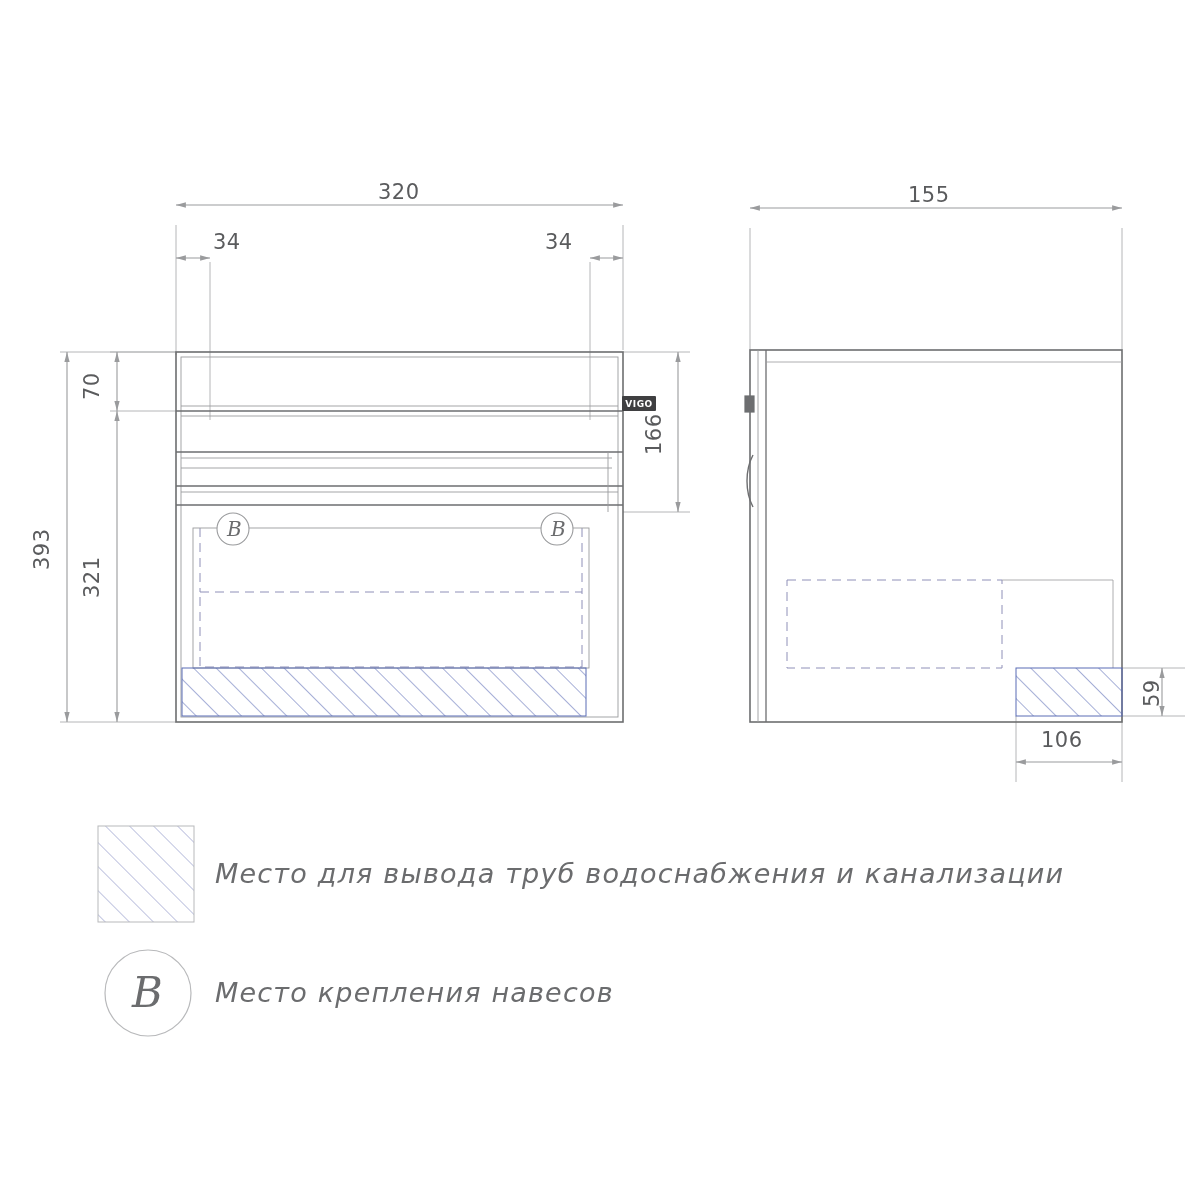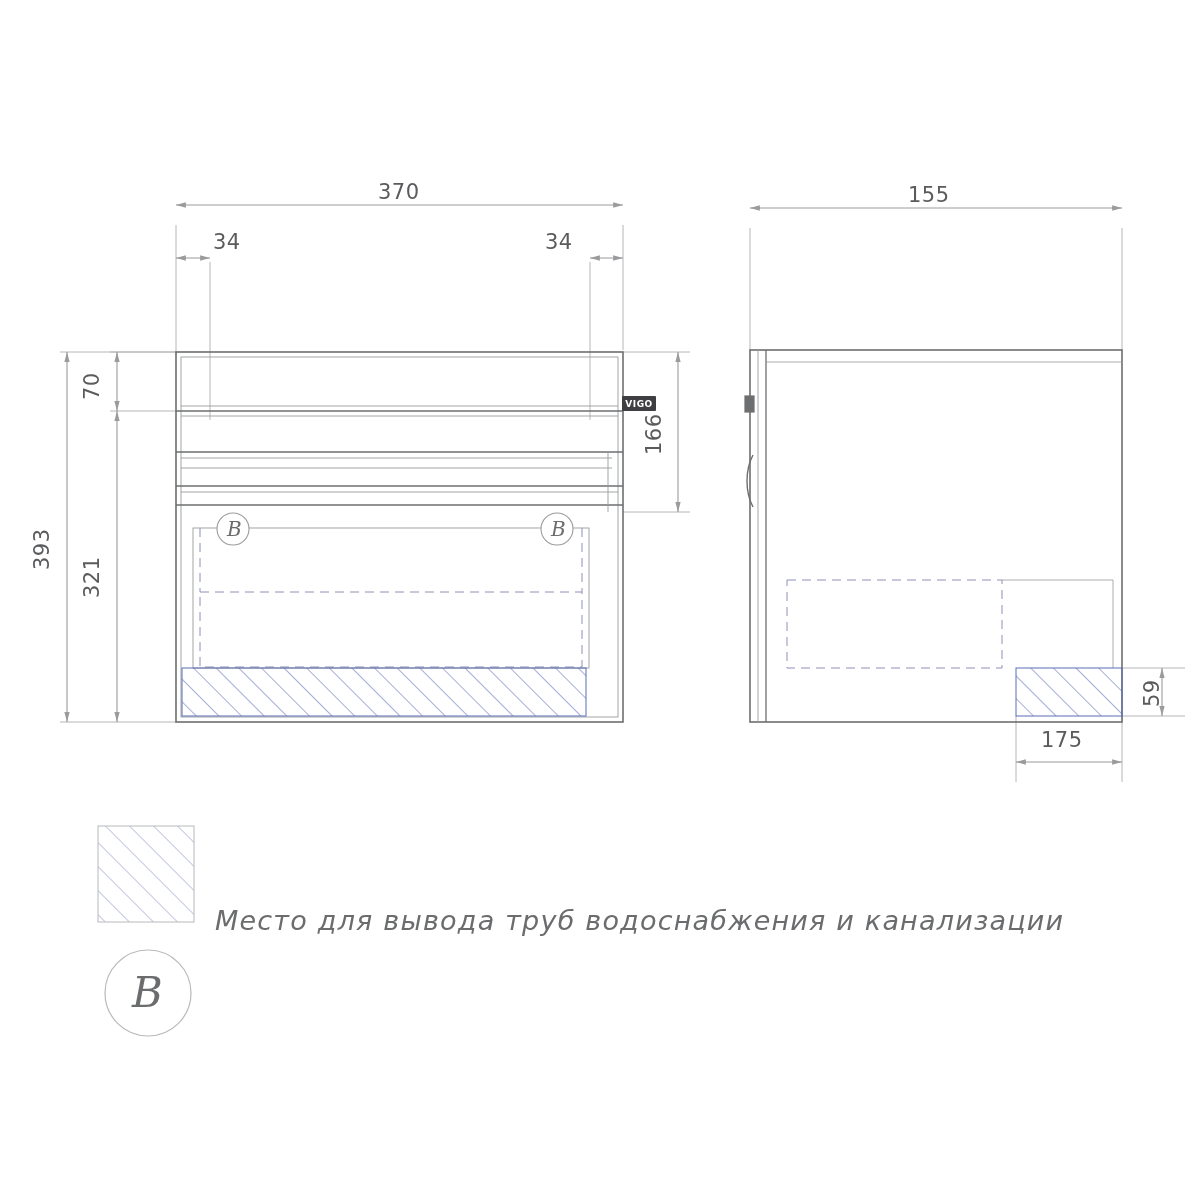--- a/index.html
+++ b/index.html
@@ -181,33 +181,34 @@
 
       <rect x="1016" y="668" width="106" height="48" fill="url(#hatchBlue)" stroke="#5b6cb5" stroke-width="1"></rect>
     </g>
 
     <g fill="none">
       <rect x="98" y="826" width="96" height="96" fill="url(#hatchBlueLegend)" stroke="#b8b9bb" stroke-width="1"></rect>
       <circle cx="148" cy="993" r="43" stroke="#b8b9bb" stroke-width="1.2" fill="#ffffff"></circle>
     </g>
   </svg>
 
-  <div class="dimtext" style="left:378px; top:180px;">370</div>
+  <div class="dimtext" style="left:378px; top:180px;">320</div>
   <div class="dimtext" style="left:213px; top:230px;">34</div>
   <div class="dimtext" style="left:545px; top:230px;">34</div>
   <div class="dimtext vert" style="left:30px; top:570px;">393</div>
   <div class="dimtext vert" style="left:80px; top:400px;">70</div>
   <div class="dimtext vert" style="left:80px; top:598px;">321</div>
   <div class="dimtext vert" style="left:642px; top:455px;">166</div>
 
   <div class="dimtext" style="left:908px; top:183px;">155</div>
-  <div class="dimtext" style="left:1041px; top:728px;">175</div>
+  <div class="dimtext" style="left:1041px; top:728px;">106</div>
   <div class="dimtext vert" style="left:1140px; top:707px;">59</div>
 
   <div class="balloon-letter" style="left:227px; top:517px; font-size:20px;">B</div>
   <div class="balloon-letter" style="left:551px; top:517px; font-size:20px;">B</div>
   <div class="balloon-letter" style="left:132px; top:968px; font-size:42px;">B</div>
 
   <div class="logo-badge" style="left:586px; top:396px; width:34px; height:15px;">VIGO</div>
 
-  <div class="legend-text" style="left:215px; top:858px;margin-top:47px;">Место для вывода труб водоснабжения и канализации</div>
+  <div class="legend-text" style="left:215px; top:858px;">Место для вывода труб водоснабжения и канализации</div>
+  <div class="legend-text" style="left:215px; top:977px;">Место крепления навесов</div>
 
 </div>
 
 </body></html>

